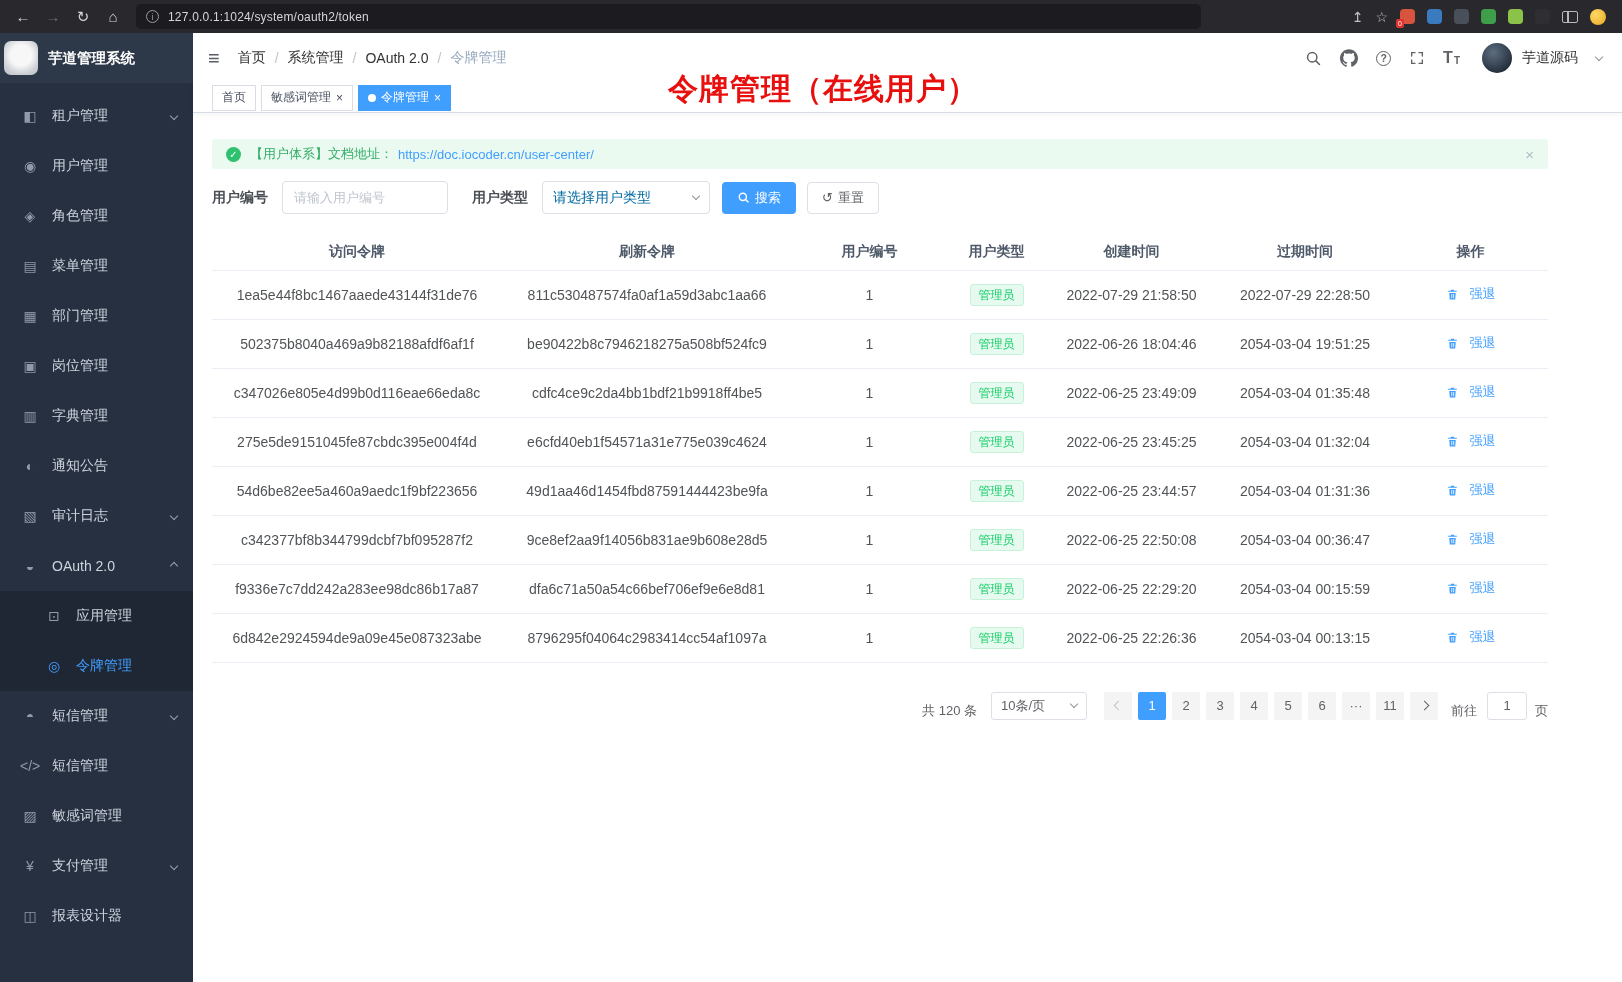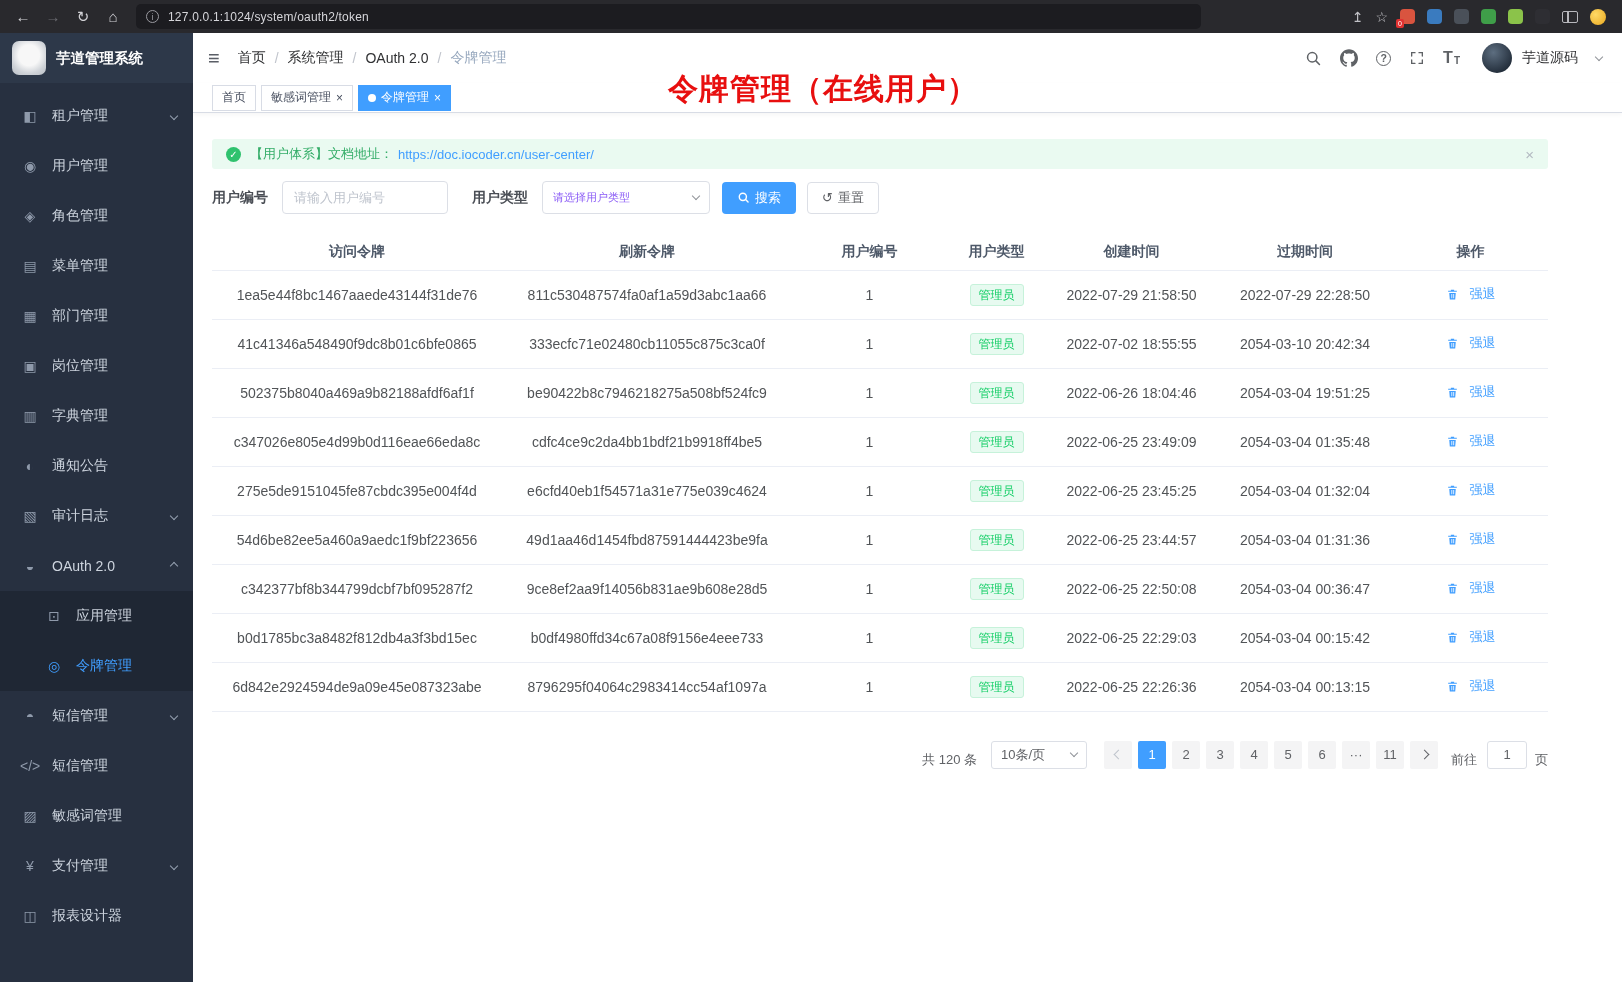--- a/index.html
+++ b/index.html
@@ -27,21 +27,21 @@
     font-size:7px; line-height:9px; padding:0 2px; border-radius:2px; }
   .panel-ico { width:16px; height:12px; border:1.5px solid #b8b8bd; border-radius:2px; position:relative; }
   .panel-ico::after { content:""; position:absolute; left:4px; top:0; bottom:0; width:1.5px; background:#b8b8bd; }
   .profile-dot { width:16px; height:16px; border-radius:50%; background:radial-gradient(circle at 35% 35%, #ffd966, #e8a820); }
 
   
   .app { display:flex; height:949px; }
 
   
   .sidebar { width:193px; background:#273040; flex-shrink:0; overflow:hidden; }
-  .logo { height:50px; background:#2d3849; display:flex; align-items:center; padding-left:12px; gap:10px; }
+  .logo { height:50px; background:#2d3849; display:flex; align-items:center; padding-left:4px; gap:10px; }
   .logo-img { width:34px; height:34px; border-radius:7px; flex-shrink:0;
     background:radial-gradient(circle at 50% 42%, #f7f7f7 0 40%, #cfd3d8 70%, #b9bec5); }
   .logo-title { color:#fff; font-size:14.5px; font-weight:bold; white-space:nowrap; }
   .menu { padding-top:8px; }
   .menu-item { height:50px; display:flex; align-items:center; padding:0 16px 0 20px;
     font-size:14px; color:#cdd4de; cursor:pointer; white-space:nowrap; }
   .menu-item .m-icon { width:20px; margin-right:12px; color:#8f9aab; font-size:14px;
     text-align:center; flex-shrink:0; }
   .menu-item.sub { background:#1f2734; padding-left:44px; }
   .menu-item.active, .menu-item.active .m-icon { color:#409eff; }
@@ -92,21 +92,21 @@
 
   .filters { display:flex; align-items:center; margin-top:12px; font-size:14px; }
   .f-label { font-weight:700; color:#4a4e55; margin-right:14px; white-space:nowrap; }
   .f-input { width:166px; height:33px; border:1px solid #dcdfe6; border-radius:4px;
     padding:0 11px; font-size:13px; color:#606266; outline:none; margin-right:24px;
     font-family:inherit; }
   .f-input::placeholder, .goto-input::placeholder { color:#bfc4cd; }
   .f-select { width:168px; height:33px; border:1px solid #dcdfe6; border-radius:4px;
     display:flex; align-items:center; justify-content:space-between; padding:0 10px;
     margin-right:12px; cursor:pointer; }
-  .sel-ph { font-size:11px; color:#8b5cf6; }
+  .sel-ph { font-size:14px; color:#0369a1; }
   .btn { height:32px; border:none; border-radius:4px; font-size:13px; display:inline-flex;
     align-items:center; gap:5px; cursor:pointer; font-family:inherit; }
   .btn.primary { background:#409eff; color:#fff; padding:0 15px; margin-right:11px; }
   .btn.plain { background:#fff; border:1px solid #dcdfe6; color:#606266; padding:0 14px; }
   .reset-ico { font-size:13px; }
 
   table { width:1336px; border-collapse:collapse; table-layout:fixed; margin-top:20px; }
   th { height:36px; font-size:14px; font-weight:600; color:#4e5969; text-align:center;
     border-bottom:1px solid #ebeef5; }
   td { height:49px; font-size:14px; color:#515457; text-align:center;
@@ -420,36 +420,20 @@
               <td>
                 <a class="action">
                   <svg viewBox="0 0 24 24" width="13" height="13" fill="currentColor">
                     <path d="M9 3h6v2h5v2H4V5h5V3zM6 9h12l-1 12H7L6 9zm4 2v8h1.5v-8H10zm3.5 0v8H15v-8h-1.5z"></path>
                   </svg>
                   <span>强退</span>
                 </a>
               </td>
             </tr>
 
-            <tr>
-              <td>41c41346a548490f9dc8b01c6bfe0865</td>
-              <td>333ecfc71e02480cb11055c875c3ca0f</td>
-              <td>1</td>
-              <td><span class="badge">管理员</span></td>
-              <td>2022-07-02 18:55:55</td>
-              <td>2054-03-10 20:42:34</td>
-              <td>
-                <a class="action">
-                  <svg viewBox="0 0 24 24" width="13" height="13" fill="currentColor">
-                    <path d="M9 3h6v2h5v2H4V5h5V3zM6 9h12l-1 12H7L6 9zm4 2v8h1.5v-8H10zm3.5 0v8H15v-8h-1.5z"></path>
-                  </svg>
-                  <span>强退</span>
-                </a>
-              </td>
-            </tr>
 
             <tr>
               <td>502375b8040a469a9b82188afdf6af1f</td>
               <td>be90422b8c7946218275a508bf524fc9</td>
               <td>1</td>
               <td><span class="badge">管理员</span></td>
               <td>2022-06-26 18:04:46</td>
               <td>2054-03-04 19:51:25</td>
               <td>
                 <a class="action">
@@ -522,37 +506,37 @@
               <td>
                 <a class="action">
                   <svg viewBox="0 0 24 24" width="13" height="13" fill="currentColor">
                     <path d="M9 3h6v2h5v2H4V5h5V3zM6 9h12l-1 12H7L6 9zm4 2v8h1.5v-8H10zm3.5 0v8H15v-8h-1.5z"></path>
                   </svg>
                   <span>强退</span>
                 </a>
               </td>
             </tr>
 
-
-            <tr>
-              <td>b0d1785bc3a8482f812db4a3f3bd15ec</td>
-              <td>b0df4980ffd34c67a08f9156e4eee733</td>
-              <td>1</td>
-              <td><span class="badge">管理员</span></td>
-              <td>2022-06-25 22:29:03</td>
-              <td>2054-03-04 00:15:42</td>
-              <td>
-                <a class="action">
-                  <svg viewBox="0 0 24 24" width="13" height="13" fill="currentColor">
-                    <path d="M9 3h6v2h5v2H4V5h5V3zM6 9h12l-1 12H7L6 9zm4 2v8h1.5v-8H10zm3.5 0v8H15v-8h-1.5z"></path>
-                  </svg>
-                  <span>强退</span>
-                </a>
-              </td>
-            </tr>
+            <tr>
+              <td>f9336e7c7dd242a283ee98dc86b17a87</td>
+              <td>dfa6c71a50a54c66bef706ef9e6e8d81</td>
+              <td>1</td>
+              <td><span class="badge">管理员</span></td>
+              <td>2022-06-25 22:29:20</td>
+              <td>2054-03-04 00:15:59</td>
+              <td>
+                <a class="action">
+                  <svg viewBox="0 0 24 24" width="13" height="13" fill="currentColor">
+                    <path d="M9 3h6v2h5v2H4V5h5V3zM6 9h12l-1 12H7L6 9zm4 2v8h1.5v-8H10zm3.5 0v8H15v-8h-1.5z"></path>
+                  </svg>
+                  <span>强退</span>
+                </a>
+              </td>
+            </tr>
+
 
             <tr>
               <td>6d842e2924594de9a09e45e087323abe</td>
               <td>8796295f04064c2983414cc54af1097a</td>
               <td>1</td>
               <td><span class="badge">管理员</span></td>
               <td>2022-06-25 22:26:36</td>
               <td>2054-03-04 00:13:15</td>
               <td>
                 <a class="action">

